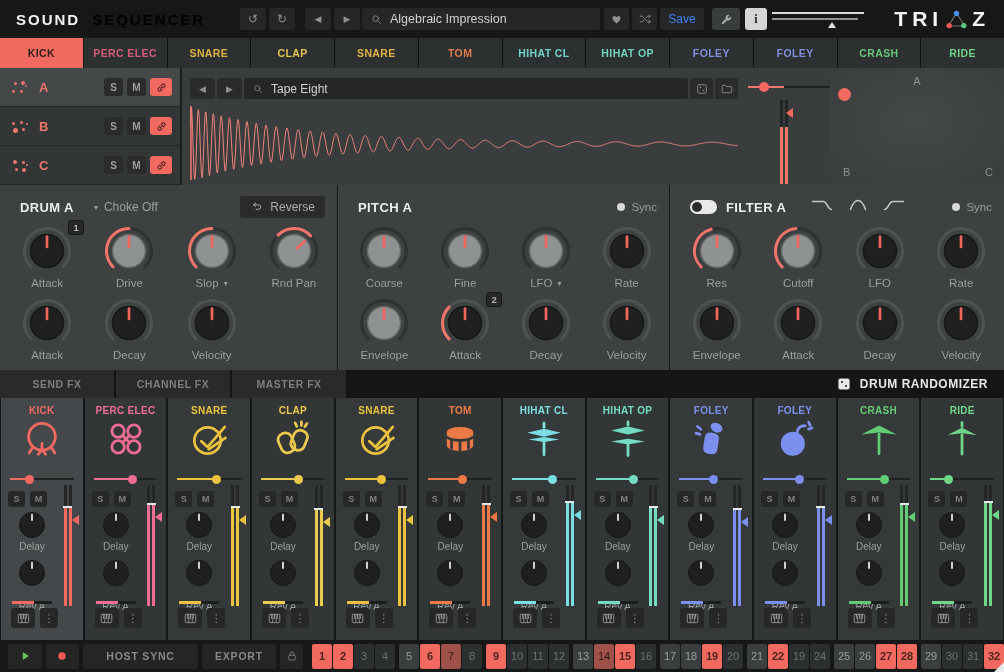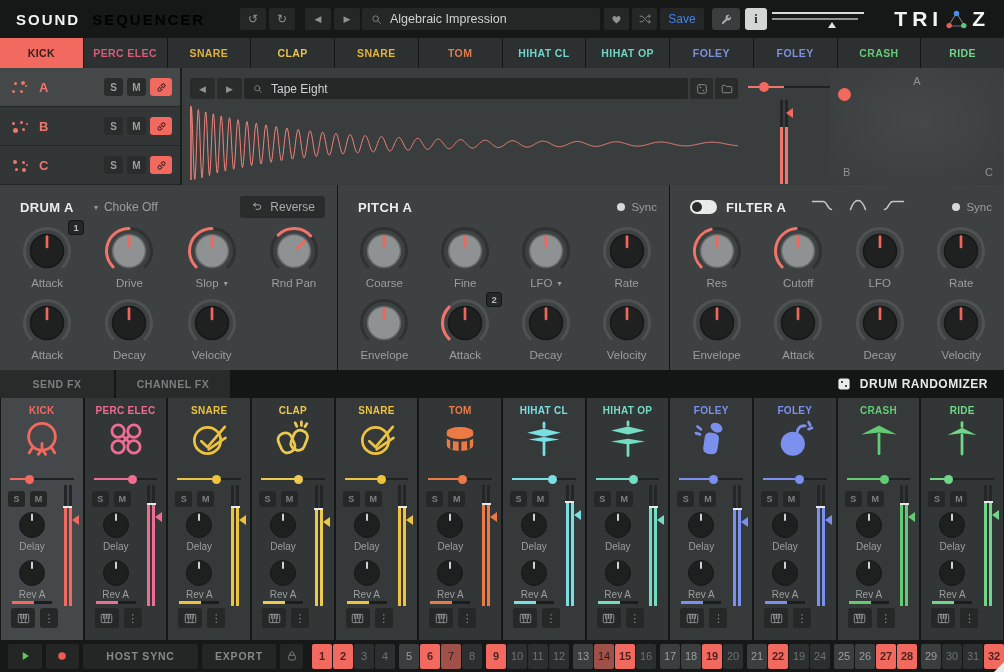--- a/index.html
+++ b/index.html
@@ -109,21 +109,21 @@
   .ch-icon svg { width:44px; height:44px; }
   .pan { position:absolute; top:76px; left:9px; right:9px; height:10px; }
   .pan-track { position:absolute; top:4px; left:0; right:0; height:2px; background:#202222; }
   .pan-fill { position:absolute; top:4px; left:0; height:2px; background:var(--ch); }
   .pan-dot { position:absolute; top:0.5px; width:9px; height:9px; border-radius:50%; background:var(--ch); }
   .sm-row { position:absolute; top:93px; left:7px; display:flex; gap:5px; }
   .sm { width:17px; height:16px; background:#262828; border-radius:3px; color:#7e8181; font-size:9px; font-weight:700; display:flex; align-items:center; justify-content:center; }
   .mknob { position:absolute; left:14px; }
   .mk1 { top:110px; } .mk2 { top:158px; }
   .mlabel { position:absolute; left:0; width:62px; text-align:center; font-size:10px; color:#9b9e9e; }
-  .ml1 { top:143px; } .ml2 { top:191px; }
+  .ml1 { top:143px; } .ml2 { top:203px; }
   .rev-slider { position:absolute; top:203px; left:11px; width:40px; height:2.5px; background:#1c1e1e; }
   .rev-slider .rfill { height:100%; width:55%; background:var(--ch); }
   .strip-btns { position:absolute; top:210px; left:10px; display:flex; gap:5px; }
   .sbtn { width:24px; height:20px; background:#262828; border-radius:3px; color:#8f9292; display:flex; align-items:center; justify-content:center; }
   .sbtn svg { width:15px; height:15px; }
   .sbtn.dots { width:18px; font-size:11px; }
   .meter { position:absolute; top:87px; right:3px; width:18px; height:121px; }
   .meter .mbar { position:absolute; top:0; bottom:0; width:3px; background:linear-gradient(to bottom,#232527 0 var(--mt),var(--ch) var(--mt) 100%); }
   .meter .b1 { left:2px; } .meter .b2 { left:7px; }
   .meter .mtick { position:absolute; left:1.5px; width:9px; height:2px; background:#e8eaea; top:var(--mt); margin-top:-1px; }
@@ -675,20 +675,23 @@
     </div>
   </div>
 
   <div id="fxrow">
     <span id="fx-tabs-holder" style="display:flex">
         <div class="fx-tab">
           <span>SEND FX</span>
         </div>
         <div class="fx-tab">
           <span>CHANNEL FX</span>
+        </div>
+        <div class="fx-tab">
+          <span>MASTER FX</span>
         </div>
       </span>
     <div id="randomizer">
       <span style="display:inline-flex">
           <svg viewBox="0 0 24 24" width="16" height="16" fill="none" stroke="currentColor" stroke-width="1.5" stroke-linecap="round" stroke-linejoin="round">
             <rect x="3.6" y="3.6" width="16.8" height="16.8" rx="3.4" fill="currentColor" stroke="none"></rect>
             <circle cx="9" cy="9" r="1.5" fill="#141616" stroke="none"></circle>
             <circle cx="15" cy="15" r="1.5" fill="#141616" stroke="none"></circle>
           </svg>
         </span>

